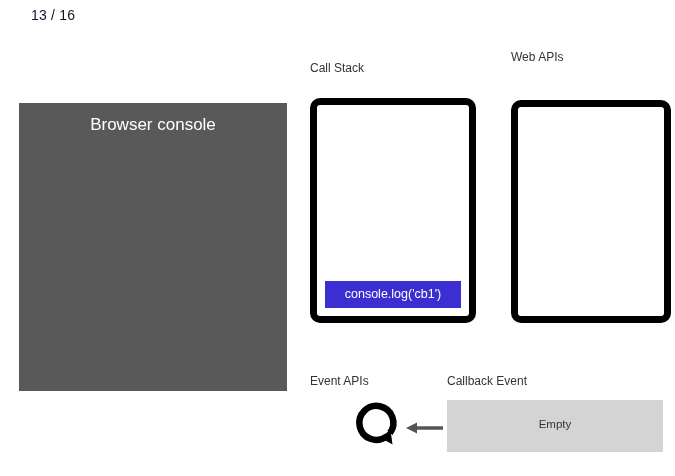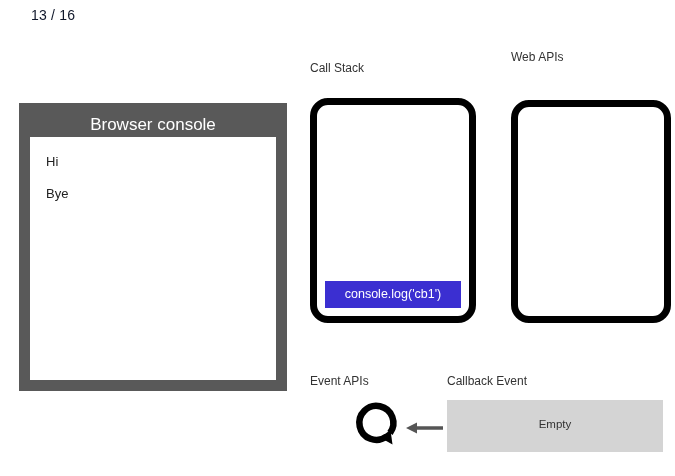--- a/index.html
+++ b/index.html
@@ -73,21 +73,21 @@
   }
   #call-stack-title { left: 310px; top: 61px; width: 166px; }
   #web-apis-title   { left: 511px; top: 50px; width: 160px; }
   #event-loop-title { left: 310px; top: 374px; width: 166px; }
   #callback-queue-title { left: 447px; top: 374px; width: 216px; }
 
   
   .rounded-box {
     position: absolute;
     border: 7px solid #000000;
-    border-radius: 18px;
+    border-radius: 10px;
     background: #ffffff;
     box-sizing: border-box;
   }
   #call-stack-box { left: 310px; top: 98px; width: 166px; height: 225px; }
   #web-apis-box   { left: 511px; top: 100px; width: 160px; height: 223px; }
 
   
   .stack-frames {
     position: absolute;
     left: 8px;
@@ -141,24 +141,20 @@
     color: #333333;
   }
 </style>
 </head>
 <body>
 
 <div class="slide-counter">13 / 16</div>
 
 <div class="console-panel">
   <div class="console-title">Browser console</div>
-  <div class="console-body">
-    <div class="console-line">Hi</div>
-    <div class="console-line">Bye</div>
-  </div>
 </div>
 
 <div class="section-title" id="call-stack-title">Call Stack</div>
 <div class="rounded-box" id="call-stack-box">
   <div class="stack-frames">
     <div class="stack-frame">console.log('cb1')</div>
   </div>
 </div>
 
 <div class="section-title" id="web-apis-title">Web APIs</div>

